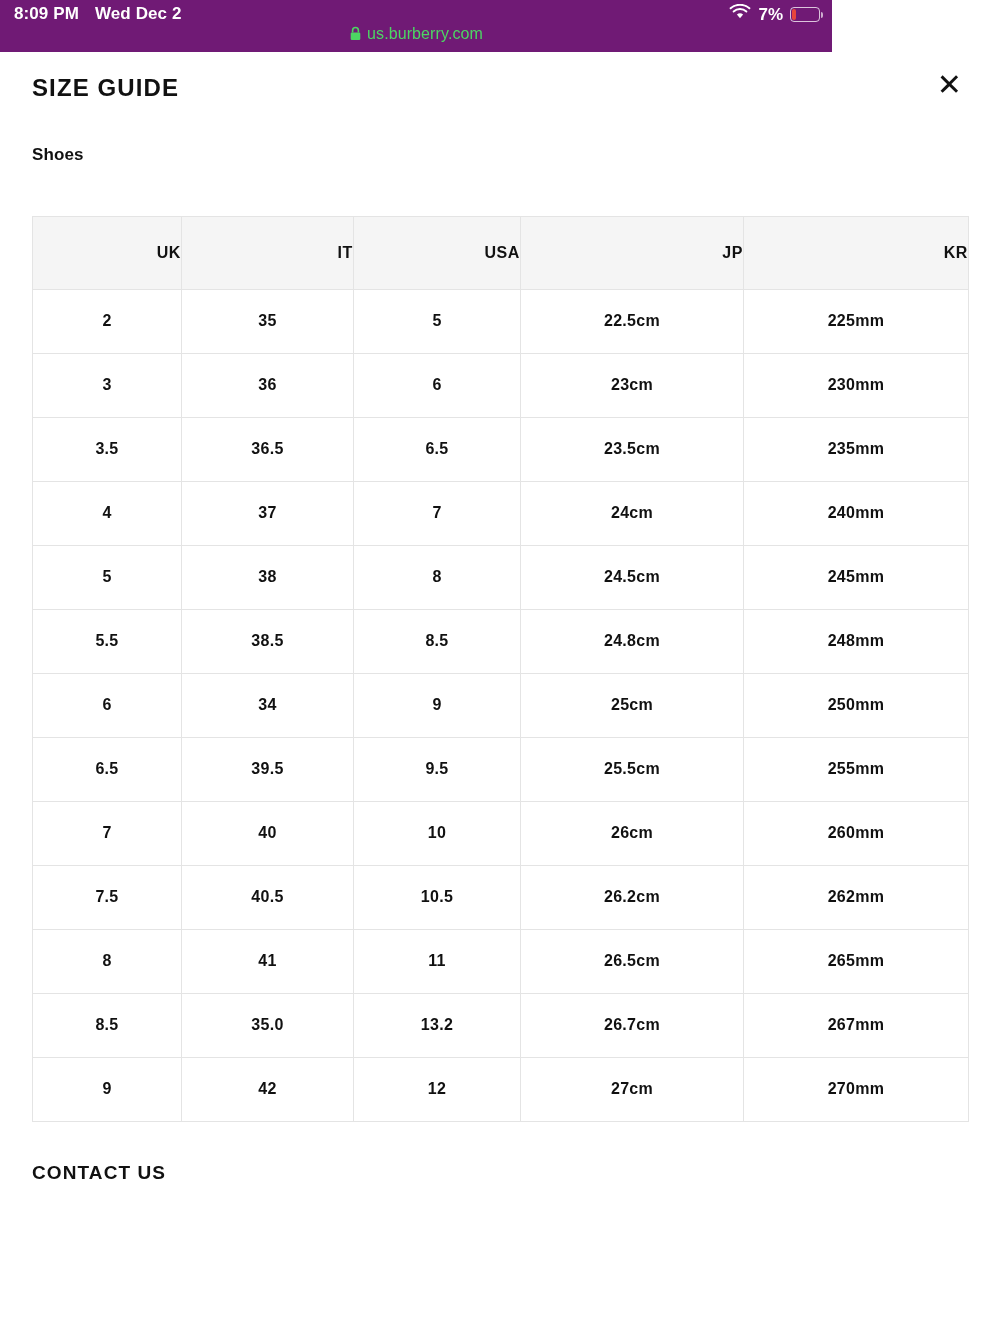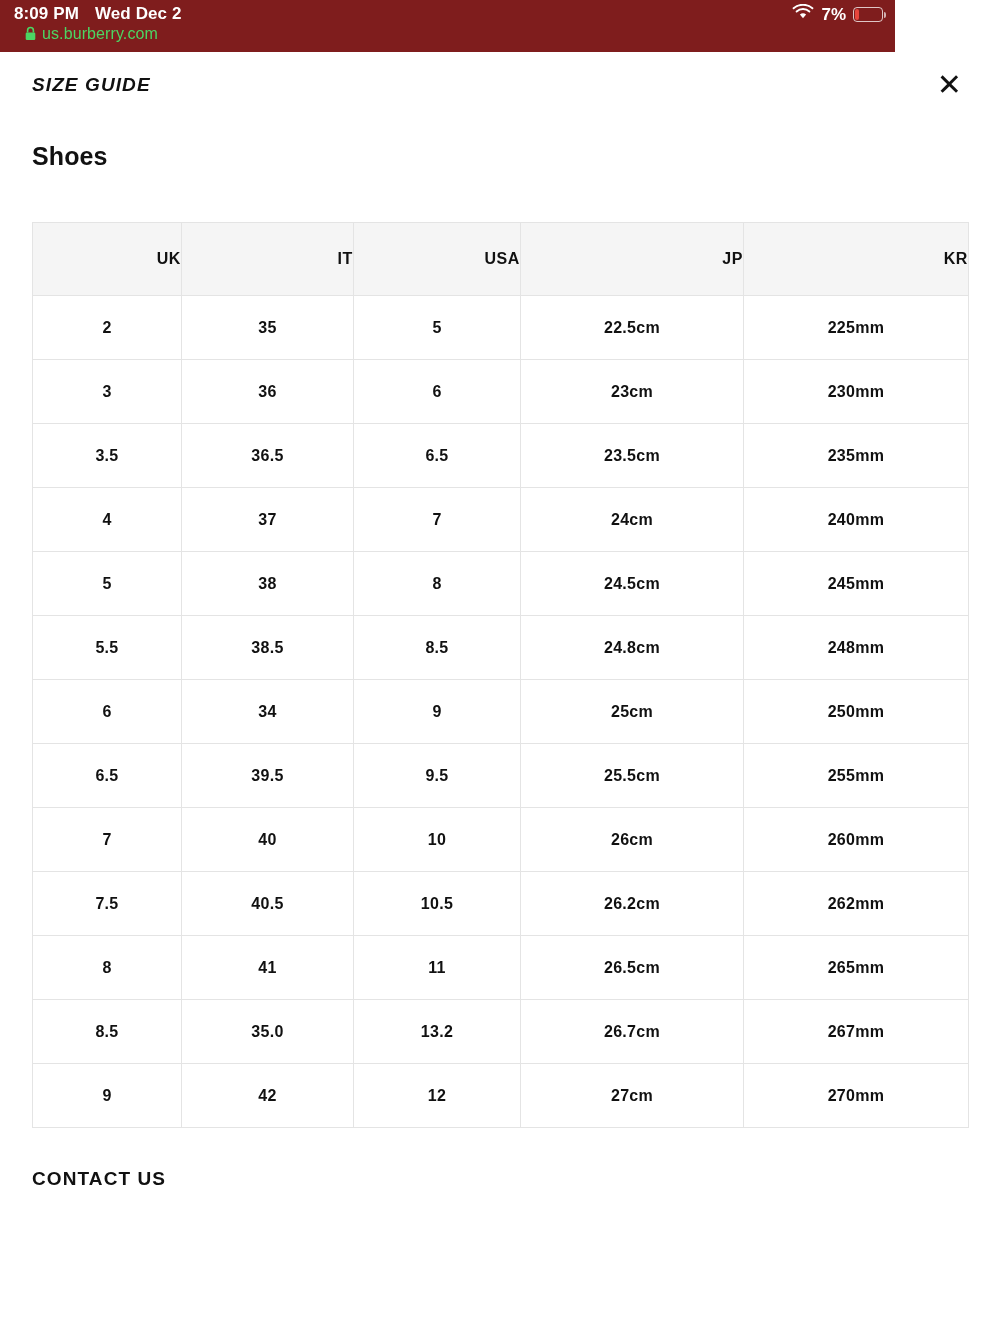--- a/index.html
+++ b/index.html
@@ -8,23 +8,23 @@
     width: 1000px;
     height: 1333px;
     overflow: hidden;
     background: #ffffff;
     font-family: "Liberation Sans", sans-serif;
   }
 
   
   .status-bar {
     position: relative;
-    width: 895px;
+    width: 832px;
     height: 52px;
-    background: #7f1d1d;
+    background: #701a75;
     color: #ffffff;
   }
   .status-left {
     position: absolute;
     left: 14px;
     top: 4px;
     display: flex;
     align-items: center;
     gap: 16px;
     font-size: 17px;
@@ -69,25 +69,24 @@
     bottom: 1.3px;
     width: 4px;
     background: #e8453c;
     border-radius: 2px;
   }
   .status-url {
     position: absolute;
     left: 0;
     right: 0;
     top: 25px;
-    text-align: left;
+    text-align: center;
     font-size: 16px;
     color: #4cd663;
     letter-spacing: 0.1px;
-    margin-left: 24px;
   }
   .lock-icon {
     display: inline-block;
     vertical-align: -2px;
     margin-right: 5px;
   }
 
   
   .sheet {
     position: relative;
@@ -95,42 +94,41 @@
     background: #ffffff;
     padding: 0 32px;
   }
   .sheet-head {
     display: flex;
     align-items: flex-start;
     justify-content: space-between;
     padding-top: 22px;
   }
   .sheet-title {
-    font-size: 19px;
+    font-size: 24px;
     font-weight: 700;
     letter-spacing: 1.1px;
     color: #111111;
     line-height: 1.2;
-    font-style: italic;
   }
   .close-button {
     font-size: 30px;
     line-height: 1;
     font-weight: 400;
     color: #111111;
     cursor: pointer;
     padding: 0 6px;
     margin-top: -4px;
     background: none;
     border: none;
     font-family: "Liberation Sans", sans-serif;
   }
   .section-title {
     margin-top: 42px;
-    font-size: 25px;
+    font-size: 17px;
     font-weight: 700;
     color: #111111;
     letter-spacing: 0.1px;
   }
   .section-sub {
     margin-top: 18px;
     font-size: 18px;
     font-weight: 400;
     color: #1a1a1a;
     letter-spacing: 0.1px;

